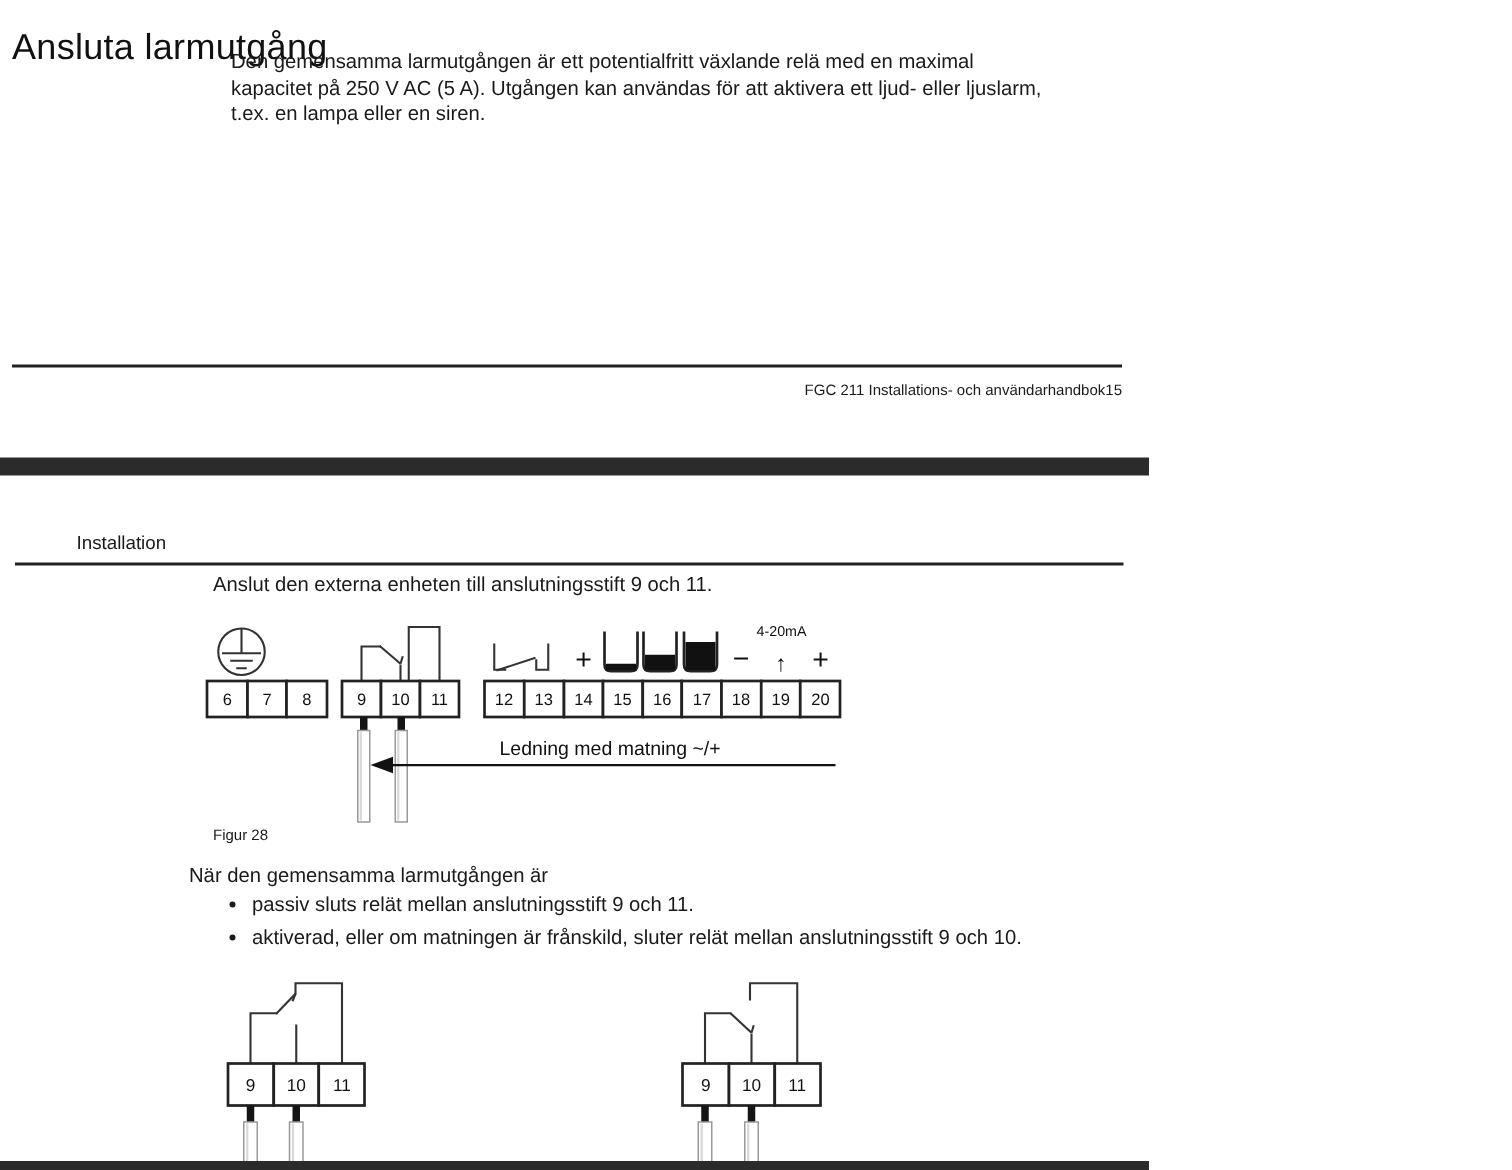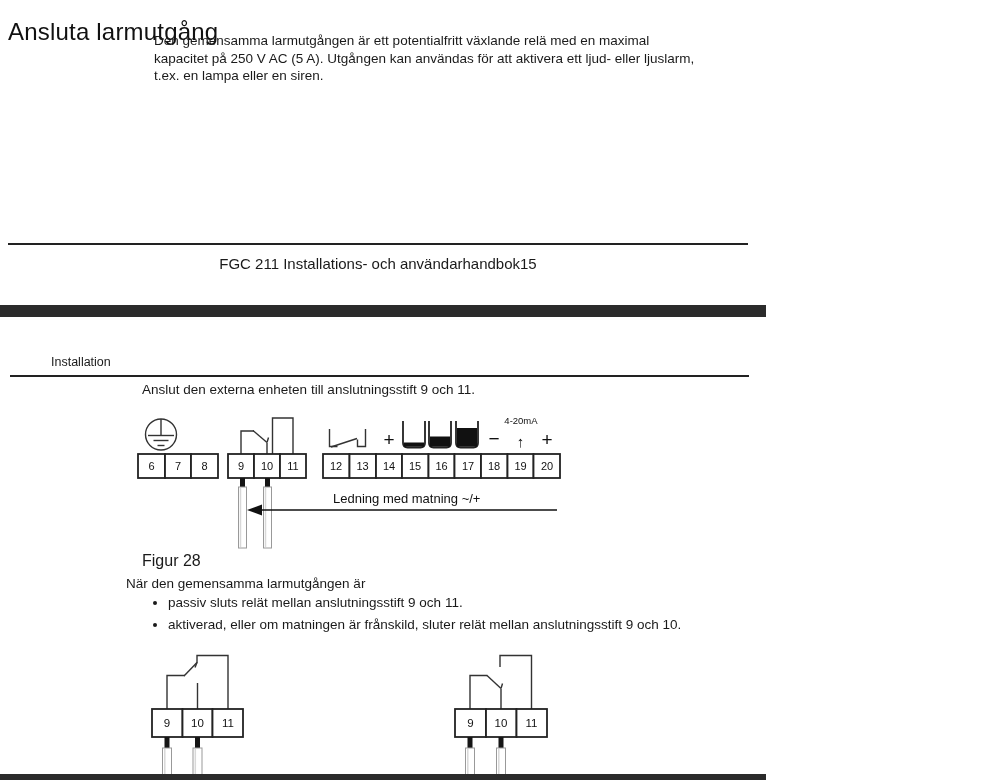--- a/index.html
+++ b/index.html
@@ -19,43 +19,43 @@
     position: absolute; left: 142px; top: 32px; width: 620px;
     font-size: 13.5px; line-height: 17.5px;
   }
   .intro-block p { margin: 0 0 6px 12px; white-space: pre-line; }
   .footer-rule {
     position: absolute; left: 8px; top: 243px; width: 740px; height: 2px;
     background: #222;
   }
   .footer-row {
     position: absolute; left: 8px; top: 255px; width: 740px;
-    display: flex; justify-content: center;
-    font-size: 15px; color: #1a1a1a;
+    display: flex; justify-content: flex-end;
+    font-size: 10px; color: #1a1a1a;
   }
   .separator-bar-top {
     position: absolute; left: 0; top: 305px; width: 766px; height: 12px;
     background: #2b2b2b;
   }
   .separator-bar-bottom {
     position: absolute; left: 0; top: 774px; width: 766px; height: 6px;
     background: #2b2b2b;
   }
   .section-header {
     position: absolute; left: 10px; top: 355px; font-size: 12.5px; margin-left: 41px;
   }
   .section-rule {
     position: absolute; left: 10px; top: 375px; width: 739px; height: 2px;
     background: #222;
   }
   .instruction {
     position: absolute; left: 142px; top: 382px; font-size: 13.5px;
   }
   .figure-caption {
-    position: absolute; left: 142px; top: 552px; font-size: 16px;
+    position: absolute; left: 142px; top: 552px; font-size: 10px;
   }
   .states-intro {
     position: absolute; left: 126px; top: 576px; font-size: 13.5px;
   }
   .states-bullets {
     position: absolute; left: 142px; top: 592px; margin: 0;
     padding-left: 26px; font-size: 13.5px; line-height: 21.5px;
     list-style: disc;
   }
   svg.fig { position: absolute; }

